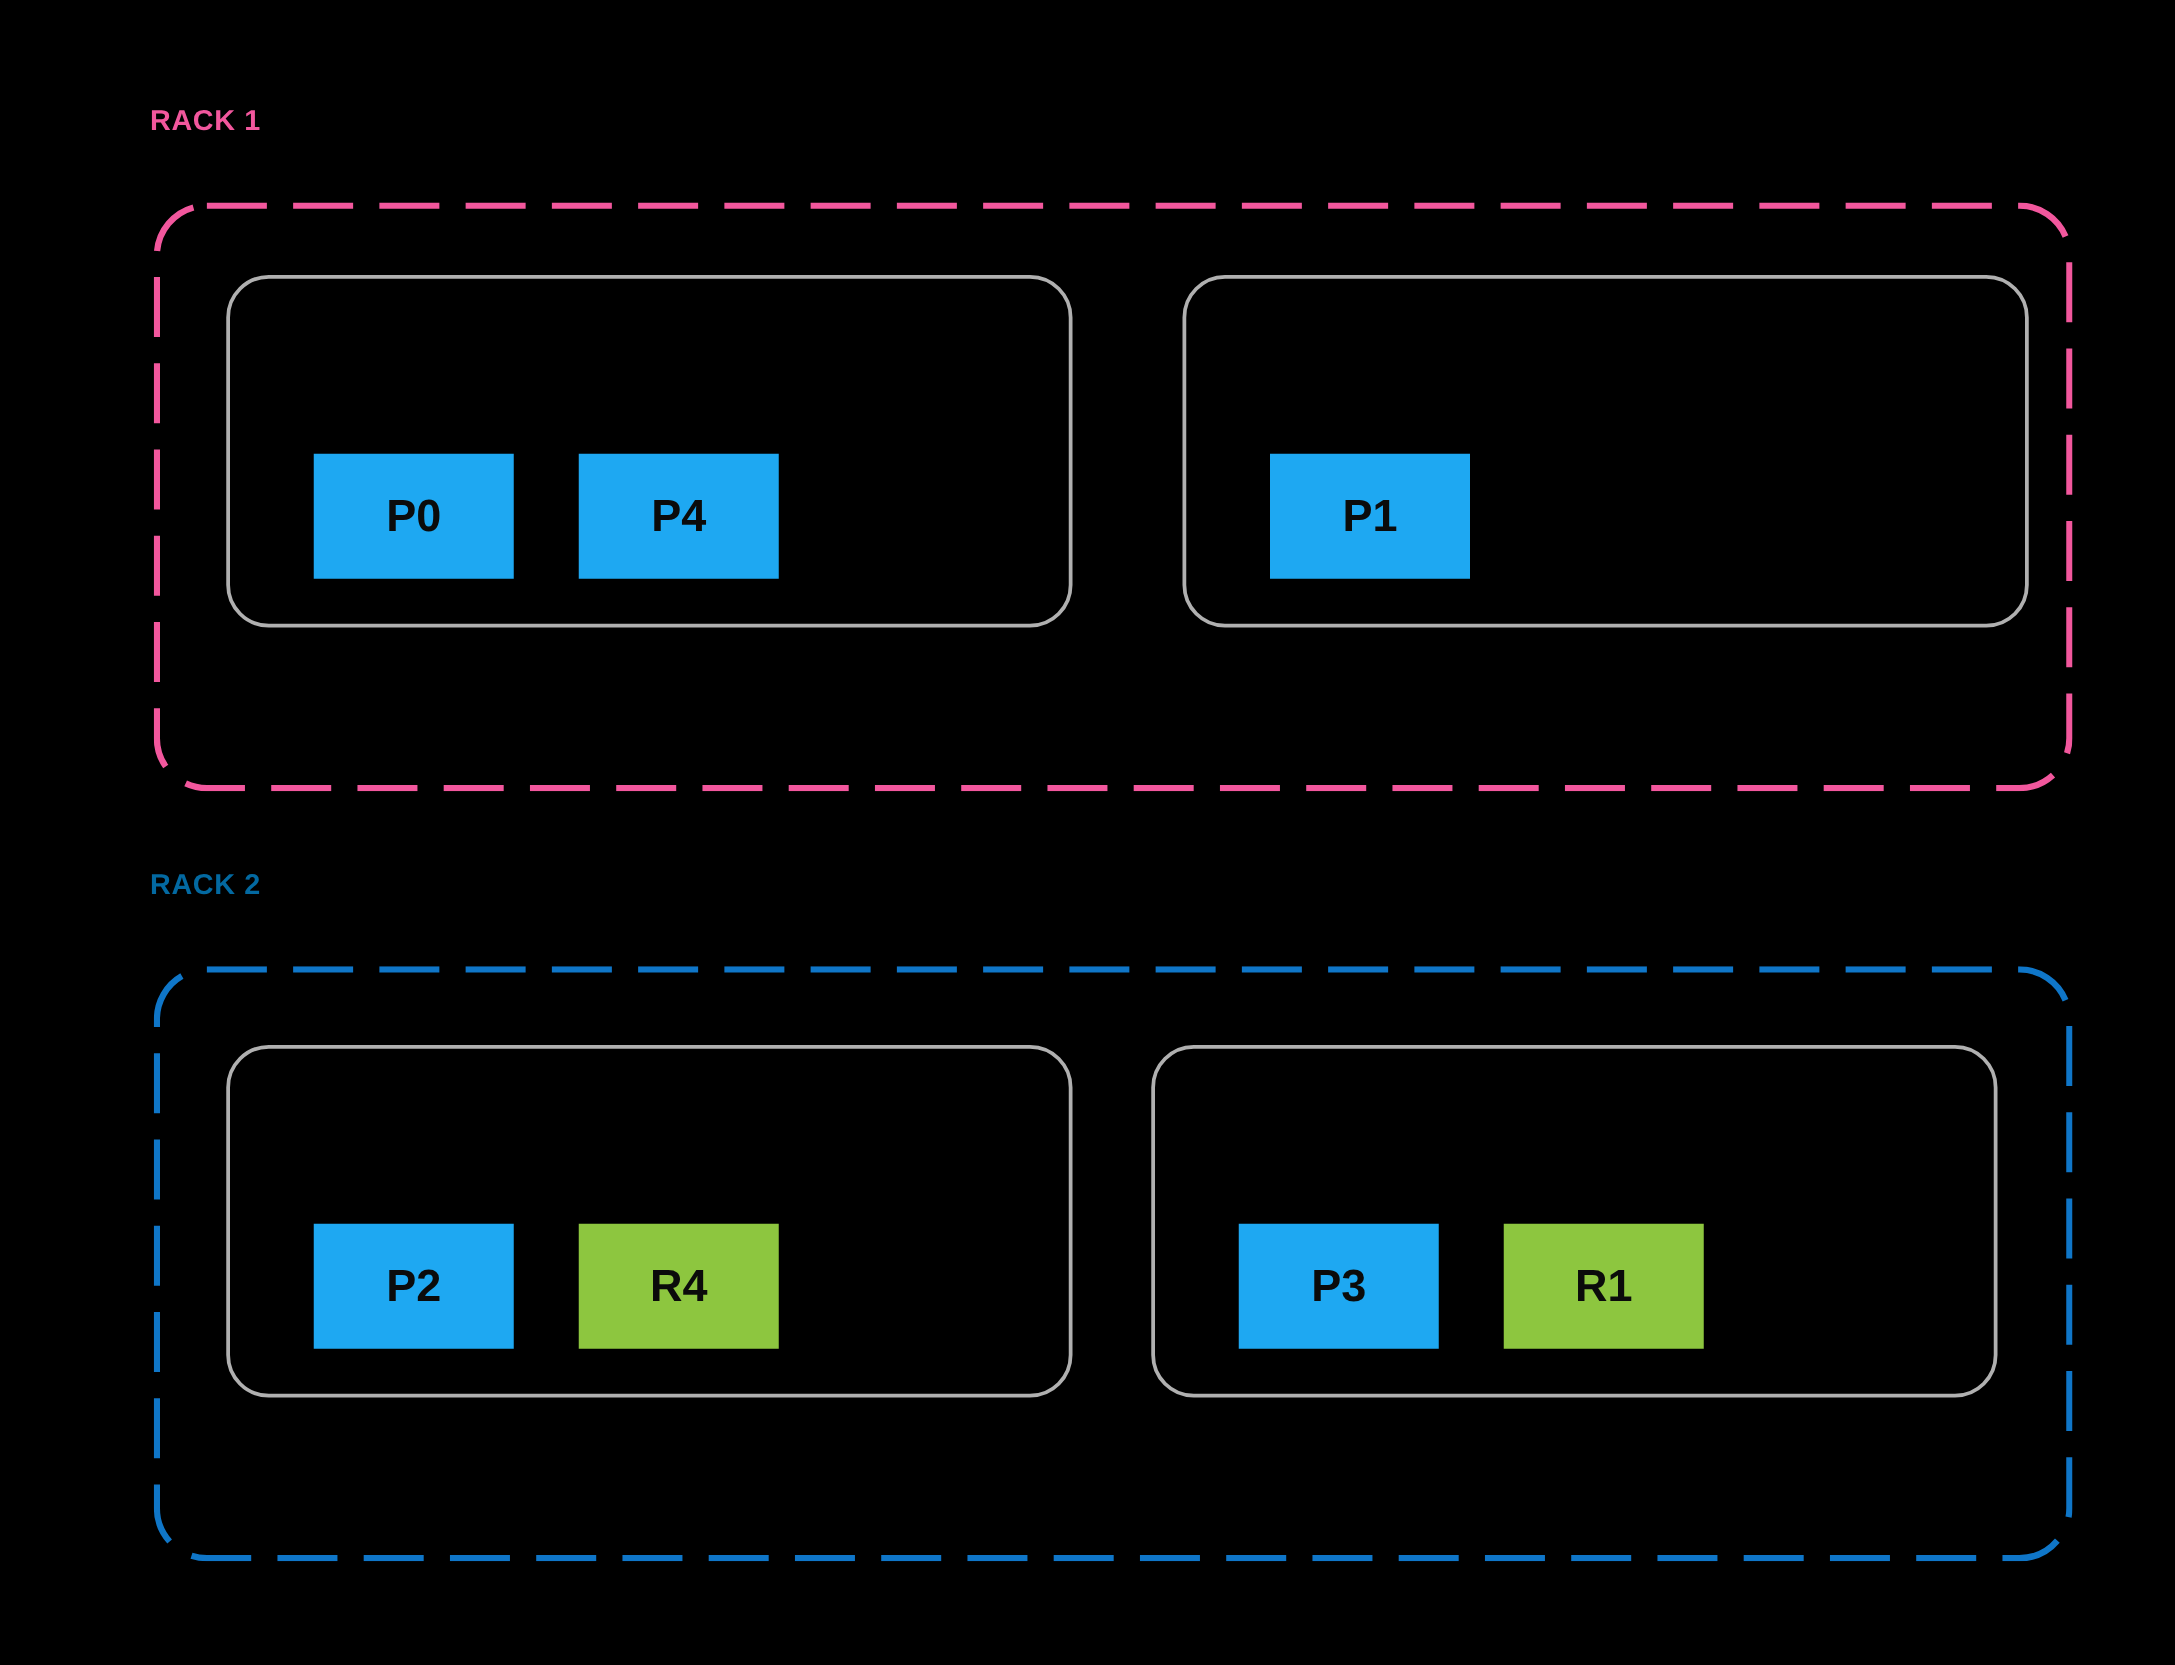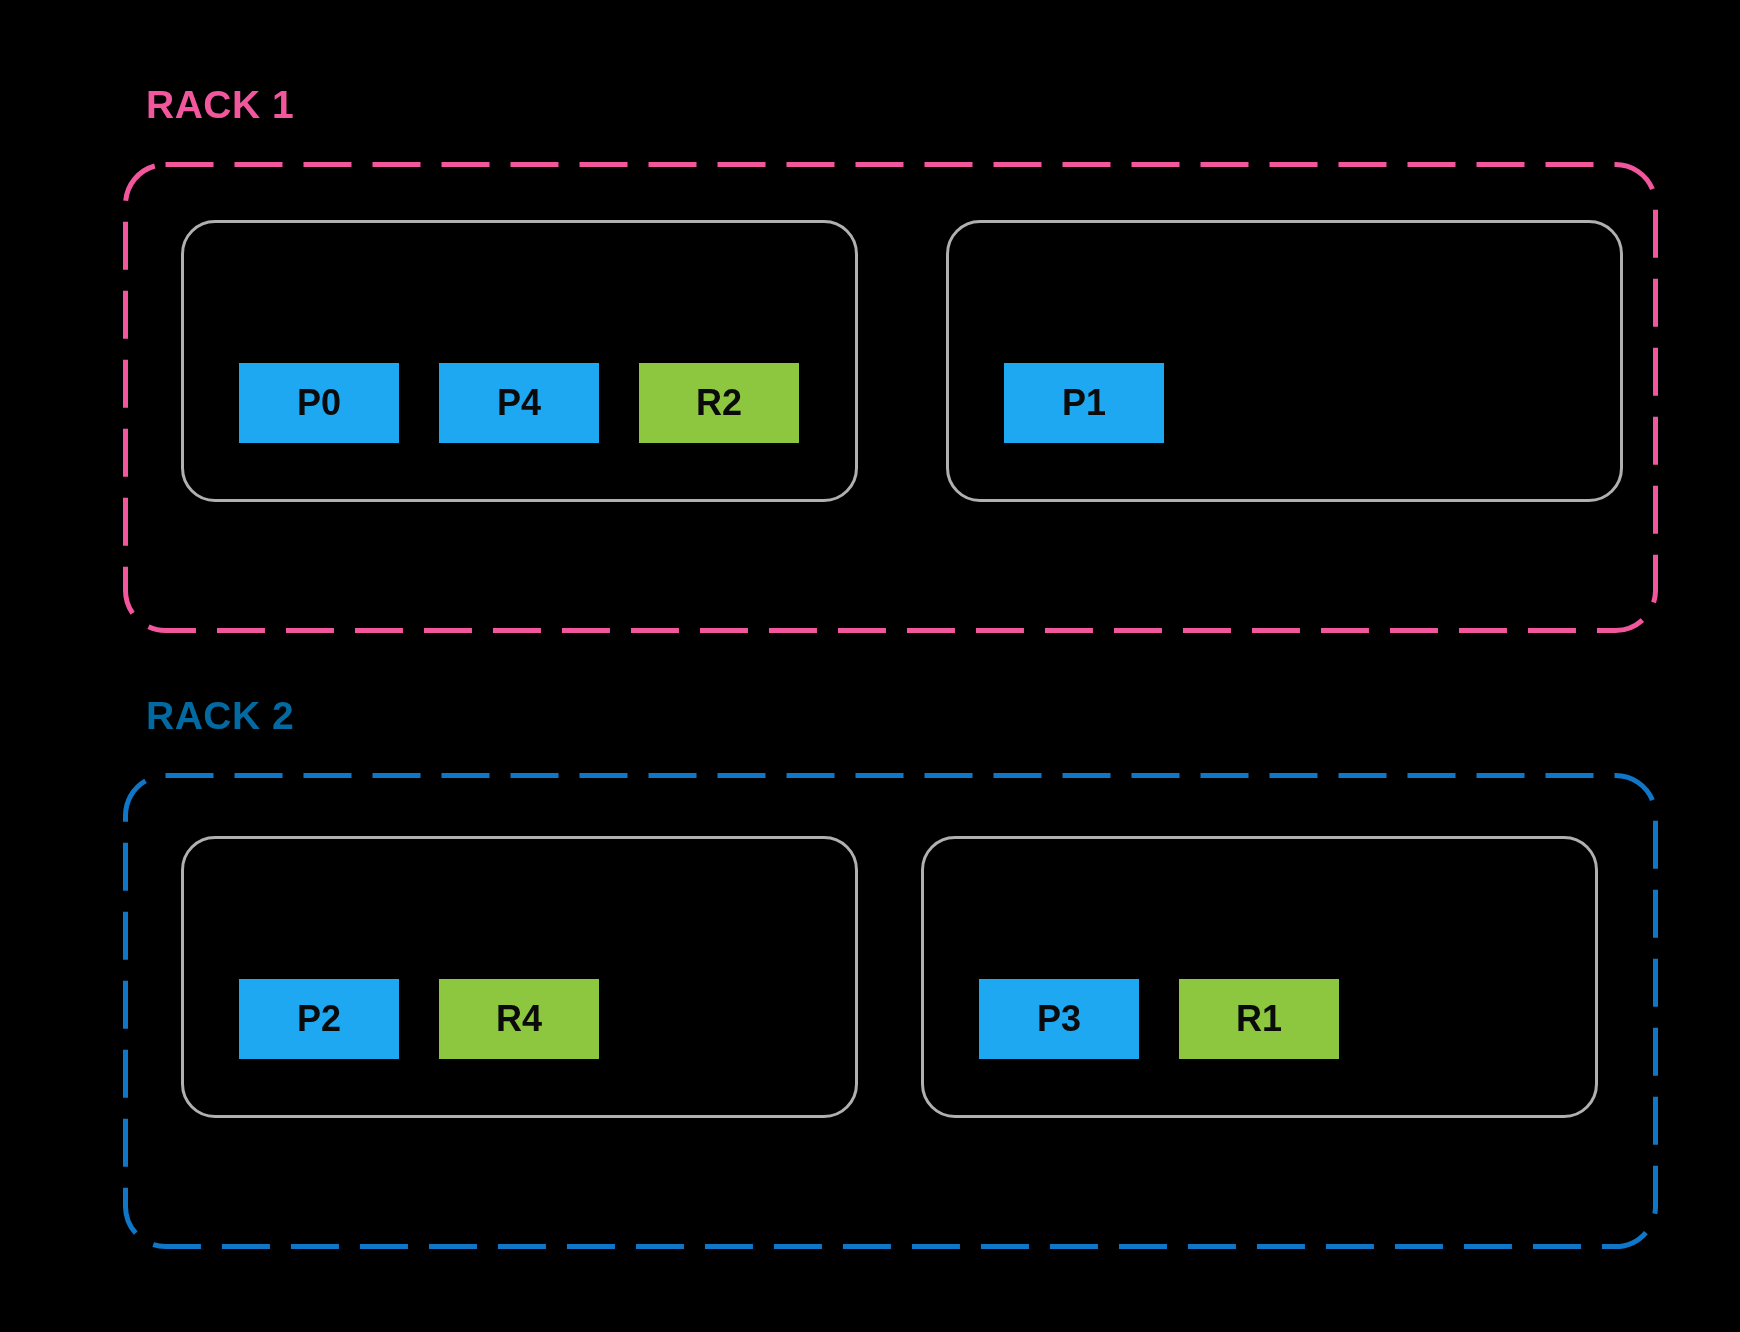--- a/index.html
+++ b/index.html
@@ -10,26 +10,25 @@
   .canvas {
     position: relative;
     width: 1740px;
     height: 1332px;
     background: #000000;
     overflow: hidden;
     font-family: "Liberation Sans", sans-serif;
   }
   .rack-label {
     position: absolute;
-    font-size: 39px;
+    font-size: 23px;
     font-weight: bold;
     letter-spacing: 0.5px;
     line-height: 1;
     white-space: nowrap;
-    margin-left: 26px;
   }
   .rack1-accent { color: #F2579D; }
   .rack2-accent { color: #0369a1; }
   .rack-outline {
     position: absolute;
     display: block;
   }
   .host {
     position: absolute;
     width: 677px;
@@ -40,48 +39,48 @@
   }
   .blocks-row {
     position: absolute;
     left: 55px;
     top: 140px;
     display: flex;
     gap: 40px;
   }
   .block {
     width: 160px;
-    height: 80px;
+    height: 100px;
     display: flex;
     align-items: center;
     justify-content: center;
     font-size: 36px;
     font-weight: bold;
     color: #0B0B0B;
     flex: 0 0 auto;
+    margin-left: 12px;
   }
   .block.primary { background: #1EA8F2; }
   .block.replica { background: #8DC63F; }
 </style>
 </head>
 <body>
 
 <div class="canvas">
 
   <div class="rack-label rack1-accent" style="left:120px; top:85px;">RACK 1</div>
 
   <svg class="rack-outline" style="left:123px; top:162px;" width="1535" height="471" viewBox="0 0 1535 471">
     <rect x="2.5" y="2.5" width="1530" height="466" rx="40" fill="none" stroke-width="5" stroke-dasharray="48 21" stroke="#F2579D"></rect>
   </svg>
 
   <div class="host" style="left:181px; top:220px;">
     <div class="blocks-row">
       <div class="block primary">P0</div>
       <div class="block primary">P4</div>
-      <div class="block replica">R2</div>
     </div>
   </div>
 
   <div class="host" style="left:946px; top:220px;">
     <div class="blocks-row">
       <div class="block primary">P1</div>
     </div>
   </div>
 
   <div class="rack-label rack2-accent" style="left:120px; top:696px;">RACK 2</div>

